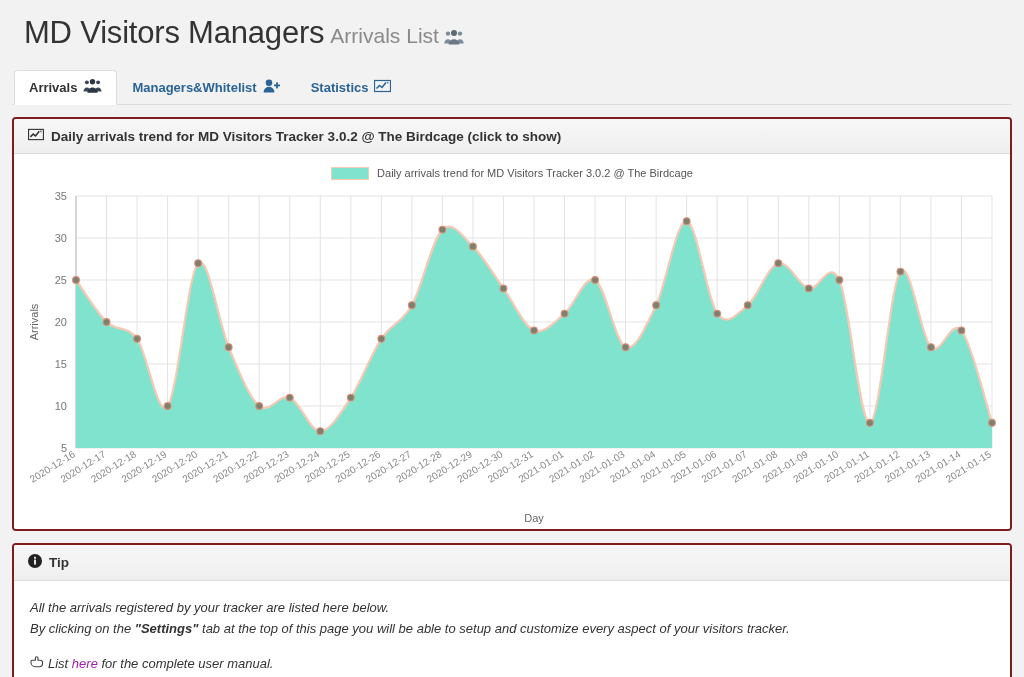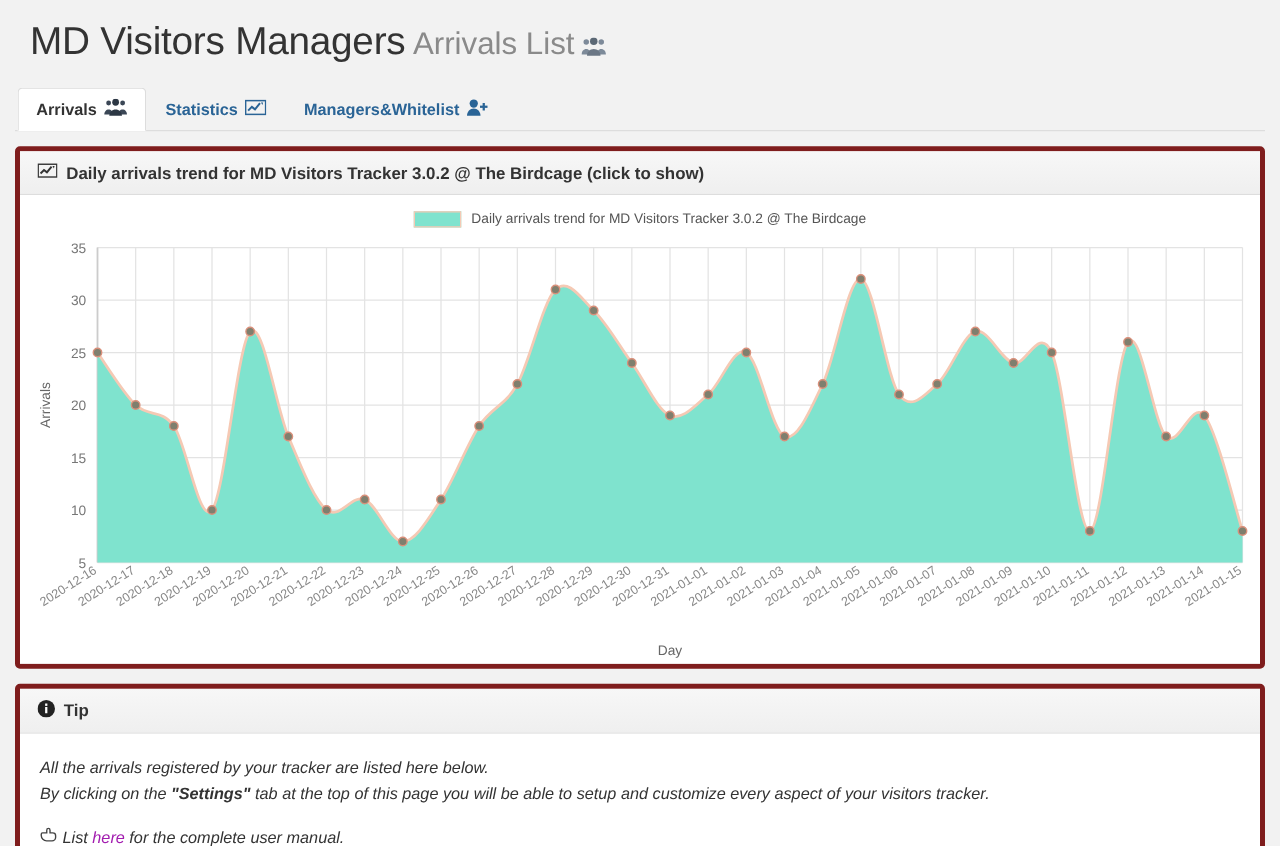--- a/index.html
+++ b/index.html
@@ -20,21 +20,21 @@
   }
   .pagehead h1 {
     margin: 0;
     font-size: 31px;
     font-weight: 400;
     line-height: 38px;
     color: #333;
     letter-spacing: -0.2px;
   }
   .pagehead h1 .sub {
-    font-size: 25px;
+    font-size: 21px;
     color: #8a8a8a;
     margin-left: 6px;
     letter-spacing: 0;
   }
   .pagehead h1 .sub .ic { margin-left: 5px; vertical-align: -2px; }
 
   
   .tabs {
     position: relative;
     margin: 10px 12px 0 12px;
@@ -65,21 +65,21 @@
     border-color: #ddd;
     border-bottom-color: #fff;
     color: #333;
     cursor: default;
   }
 
   
   .panel {
     margin: 12px 12px 0 12px;
     background: #fff;
-    border: 4px solid #7f1d1d;
+    border: 2px solid #7f1d1d;
     border-radius: 4px;
     overflow: hidden;
   }
   .panel-head {
     background: linear-gradient(to bottom, #f7f7f7 0%, #efefef 100%);
     border-bottom: 1px solid #ddd;
     padding: 9px 14px;
     font-size: 13.5px;
     font-weight: bold;
     color: #333;
@@ -147,34 +147,34 @@
       <span><svg width="19" height="14" viewBox="0 0 20 15">
             <circle cx="4" cy="3.6" r="2.1" fill="#3b4756"></circle>
             <circle cx="16" cy="3.6" r="2.1" fill="#3b4756"></circle>
             <circle cx="10" cy="3" r="2.9" fill="#2c3744"></circle>
             <path d="M0.3 13.5c0-2.5 1.6-4.3 3.7-4.3s3.7 1.8 3.7 4.3z" fill="#3b4756"></path>
             <path d="M12.3 13.5c0-2.5 1.6-4.3 3.7-4.3s3.7 1.8 3.7 4.3z" fill="#3b4756"></path>
             <path d="M4.6 14.6c0-3.1 2.4-5.4 5.4-5.4s5.4 2.3 5.4 5.4z" fill="#2c3744"></path>
           </svg></span>
     </div>
     <div class="tab">
-      <span>Statistics</span>
-      <span><svg width="17" height="14" viewBox="0 0 17 14">
-            <rect x="0.5" y="1.5" width="16" height="11" fill="none" stroke="#2a6496" stroke-width="1.2"></rect>
-            <polyline points="2.5,9.5 5.5,6.5 8,8.5 12,3.5" fill="none" stroke="#2a6496" stroke-width="1.6"></polyline>
-            <polygon points="12.7,3 14.5,3 14,5" fill="#2a6496"></polygon>
-          </svg></span>
-    </div>
-    <div class="tab">
       <span>Managers&amp;Whitelist</span>
       <span><svg width="18" height="14" viewBox="0 0 18 14">
             <circle cx="6" cy="3.8" r="3.3" fill="#2a6496"></circle>
             <path d="M0.6 13.6c0-3.4 2.4-5.9 5.4-5.9s5.4 2.5 5.4 5.9z" fill="#2a6496"></path>
             <rect x="13.1" y="3.4" width="1.8" height="6" fill="#2a6496"></rect>
             <rect x="11" y="5.5" width="6" height="1.8" fill="#2a6496"></rect>
+          </svg></span>
+    </div>
+    <div class="tab">
+      <span>Statistics</span>
+      <span><svg width="17" height="14" viewBox="0 0 17 14">
+            <rect x="0.5" y="1.5" width="16" height="11" fill="none" stroke="#2a6496" stroke-width="1.2"></rect>
+            <polyline points="2.5,9.5 5.5,6.5 8,8.5 12,3.5" fill="none" stroke="#2a6496" stroke-width="1.6"></polyline>
+            <polygon points="12.7,3 14.5,3 14,5" fill="#2a6496"></polygon>
           </svg></span>
     </div>
   </div>
 
   <div class="panel">
     <div class="panel-head">
       <span><svg width="16" height="13" viewBox="0 0 17 14">
             <rect x="0.5" y="1.5" width="16" height="11" fill="none" stroke="#333" stroke-width="1.2"></rect>
             <polyline points="2.5,9.5 5.5,6.5 8,8.5 12,3.5" fill="none" stroke="#333" stroke-width="1.7"></polyline>
             <polygon points="12.7,3 14.6,3 14,5.1" fill="#333"></polygon>

